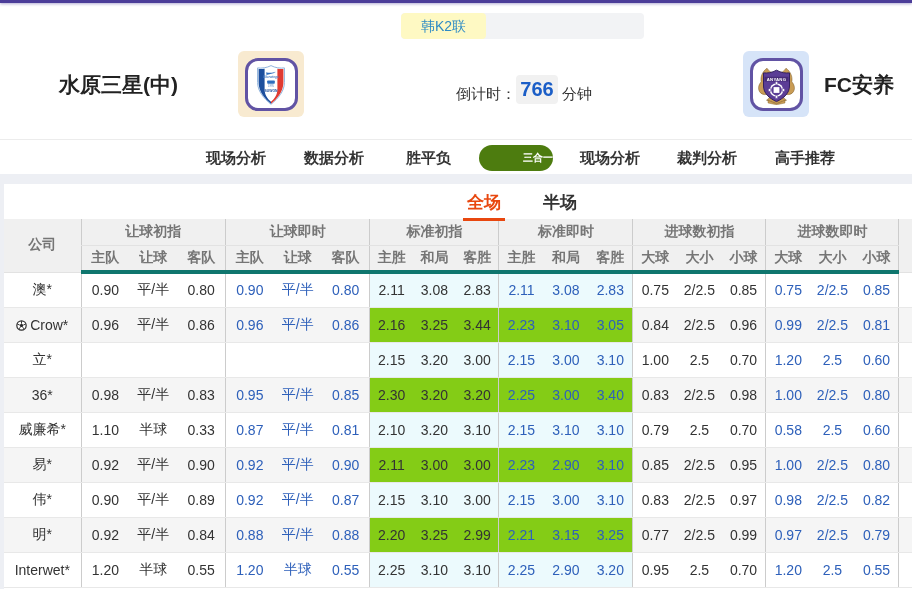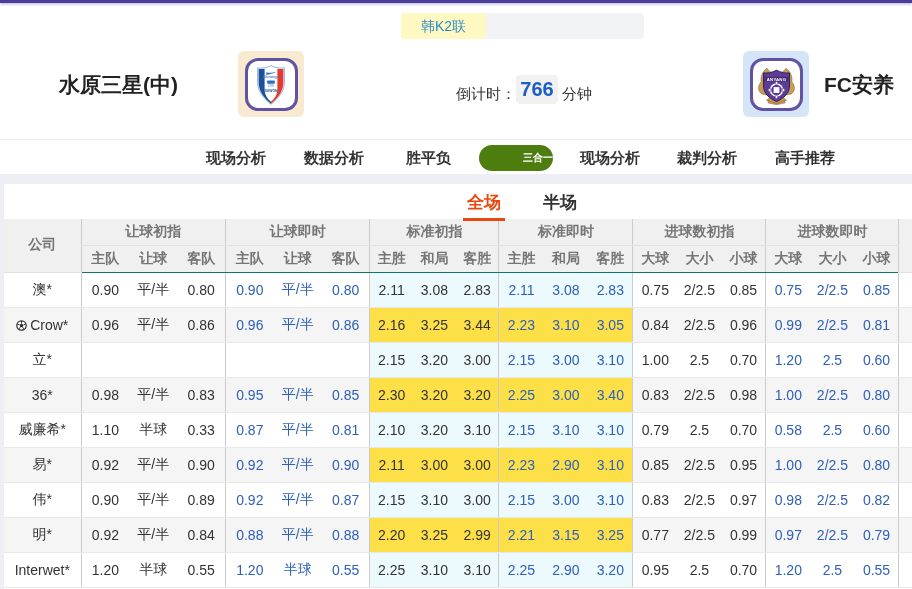--- a/index.html
+++ b/index.html
@@ -22,28 +22,28 @@
 .nav a{position:absolute;top:0;line-height:35px;font-size:15px;font-weight:bold;color:#333;text-decoration:none}
 .nav .pill{position:absolute;left:479px;top:4.5px;width:74px;height:26px;border-radius:13px;background:#4d7c0f;color:#fff;text-align:right;line-height:26px;font-size:10px;font-weight:bold}
 .graybg{position:absolute;left:0;top:174px;width:912px;height:415px;background:#edeff4}
 .card{position:absolute;left:4px;top:184px;width:908px;height:405px;background:#fff}
 .tab{position:absolute;top:184px;width:42px;height:35px;line-height:37px;text-align:center;font-size:17px;font-weight:bold}
 .tab.on{left:463px;color:#e8470f}
 .tab.off{left:539px;color:#333}
 table{position:absolute;left:4px;top:219px;width:908px;table-layout:fixed;border-collapse:collapse;font-size:14px}
 th{font-weight:bold;color:#757575;background:#f0f0f0;font-size:14px}
 tr.h1 th{height:26px;border-bottom:1px solid #e2e2e2}
-tr.h2 th{height:27px;border-bottom:1px solid #0f766e}
+tr.h2 th{height:27px;border-bottom:4px solid #0f766e}
 th.co{border-bottom:1px solid #ddd}
 td{text-align:center;height:35.1px;border-bottom:1px solid #e8e8e8;color:#333}
 td.b{color:#2e60ba}
 .gl{border-left:1px solid #ccc}
 tr.even td{background:#f5f5f5}
 td.std{background:#ecfafd}
-tr.even td.std{background:#fde047}
+tr.even td.std{background:#84cc16}
 .ball{vertical-align:-1.5px;margin-right:3px}
 </style>
 </head>
 <body>
 <div class="topbar"></div>
 <div class="matchpill">
     <span class="league">韩K2联</span>
   </div>
 <div class="tname home-name">水原三星(中)</div>
 <div class="logobox home-box">

